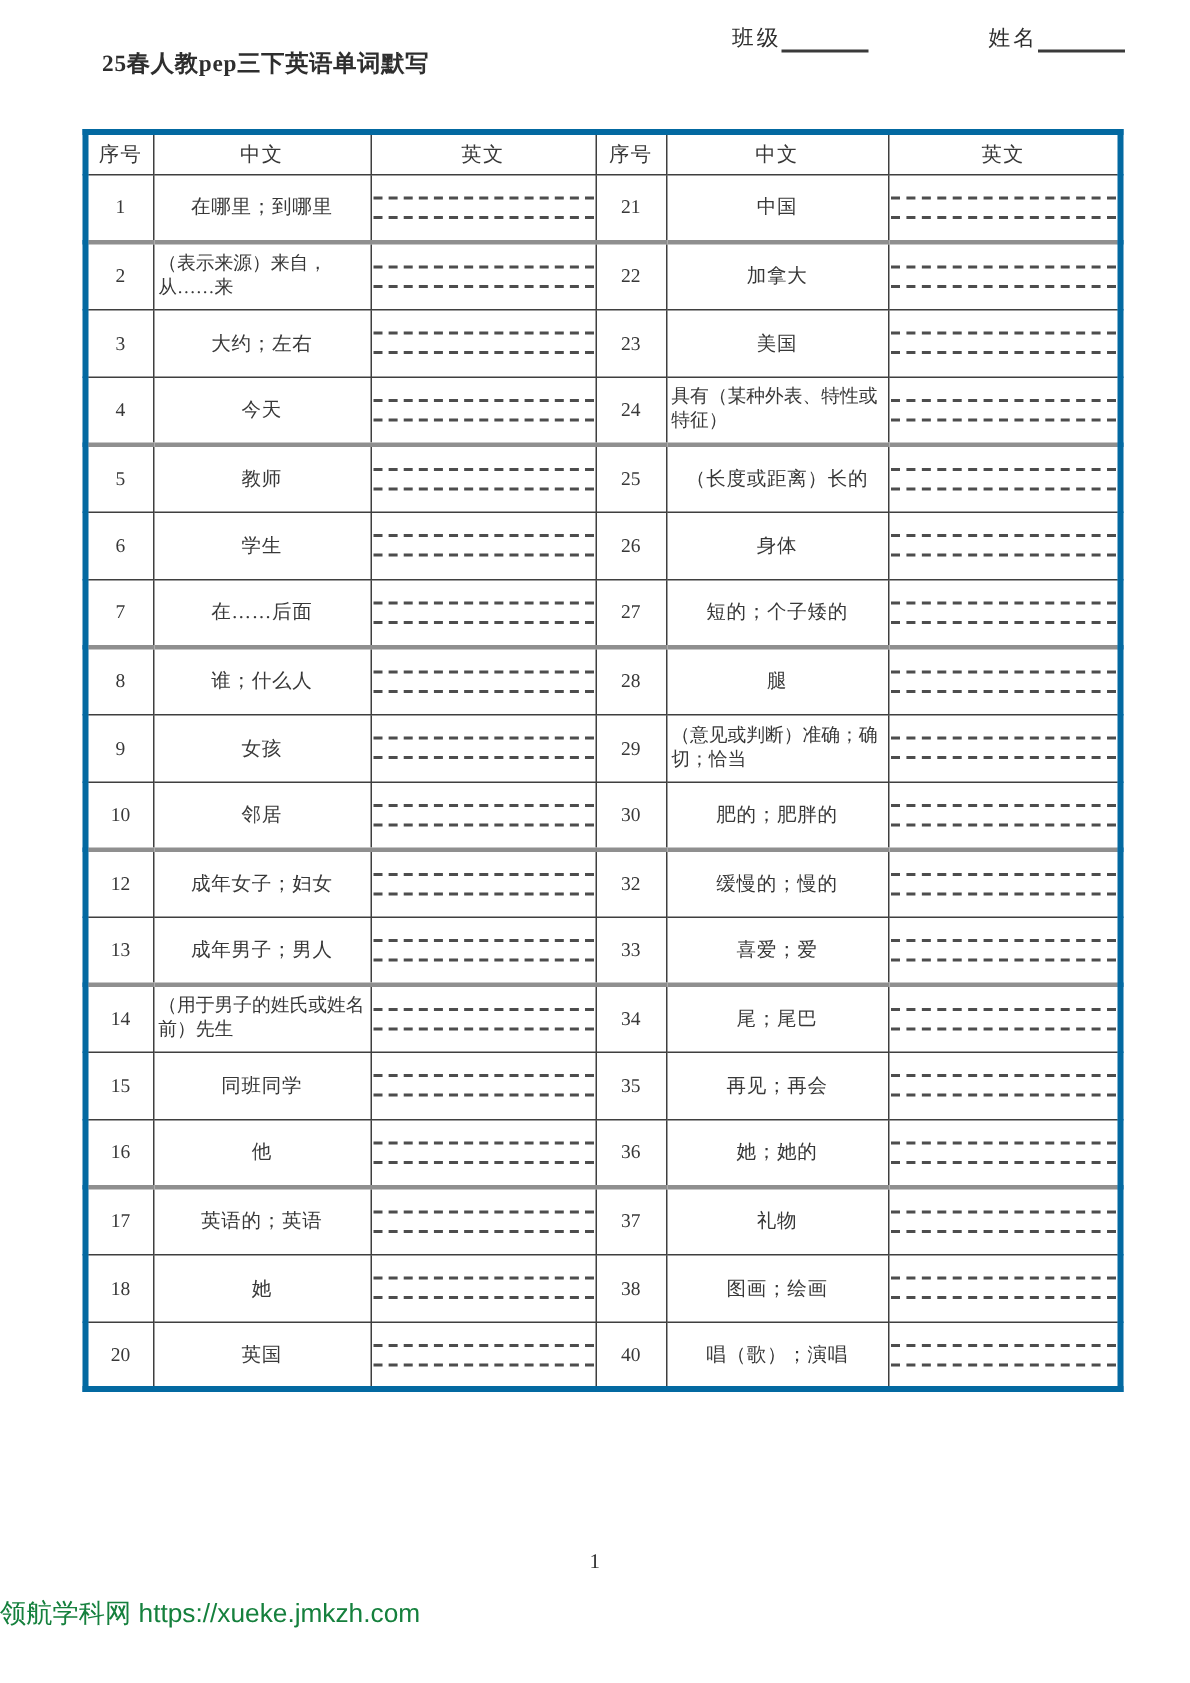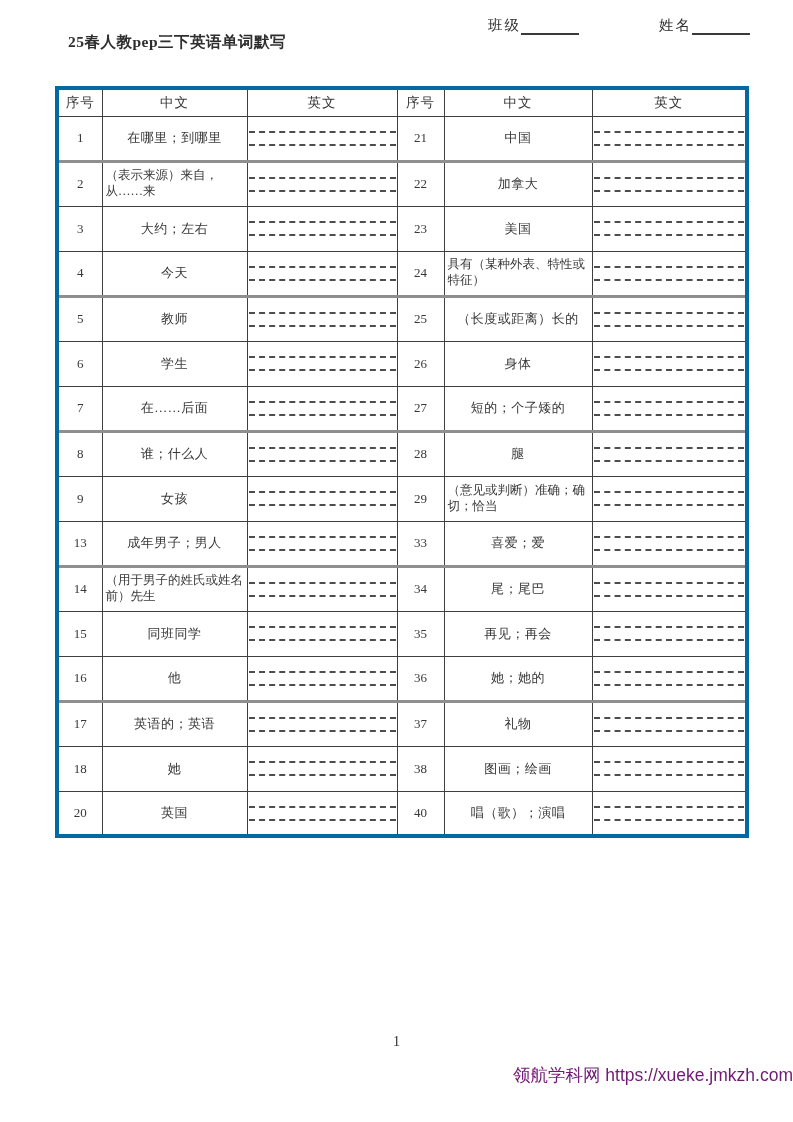--- a/index.html
+++ b/index.html
@@ -93,23 +93,23 @@
     left: 0; right: 0;
     top: 1034px;
     text-align: center;
     font-size: 14px;
     color: #2e2e2e;
   }
   .site-footer {
     position: absolute;
     left: 0; right: 0;
     top: 1063px;
-    text-align: right;
+    text-align: left;
     font-size: 17.5px;
-    color: #701a75;
+    color: #15803d;
     font-family: "Liberation Sans", "DejaVu Sans", sans-serif;
   }
 </style>
 </head>
 <body>
 
 <div class="doc-title">25春人教pep三下英语单词默写</div>
 
 <div class="fields">
   <div class="frow">
@@ -264,20 +264,48 @@
           <div class="wl wl2"></div>
         </td>
         <td class="no">29</td>
         <td class="zh wrap">（意见或判断）准确；确切；恰当</td>
         <td class="en">
           <div class="wl"></div>
           <div class="wl wl2"></div>
         </td>
       </tr>
       <tr class="thick-bottom">
+        <td class="no">10</td>
+        <td class="zh">邻居</td>
+        <td class="en">
+          <div class="wl"></div>
+          <div class="wl wl2"></div>
+        </td>
+        <td class="no">30</td>
+        <td class="zh">肥的；肥胖的</td>
+        <td class="en">
+          <div class="wl"></div>
+          <div class="wl wl2"></div>
+        </td>
+      </tr>
+      <tr>
+        <td class="no">12</td>
+        <td class="zh">成年女子；妇女</td>
+        <td class="en">
+          <div class="wl"></div>
+          <div class="wl wl2"></div>
+        </td>
+        <td class="no">32</td>
+        <td class="zh">缓慢的；慢的</td>
+        <td class="en">
+          <div class="wl"></div>
+          <div class="wl wl2"></div>
+        </td>
+      </tr>
+      <tr class="thick-bottom">
         <td class="no">13</td>
         <td class="zh">成年男子；男人</td>
         <td class="en">
           <div class="wl"></div>
           <div class="wl wl2"></div>
         </td>
         <td class="no">33</td>
         <td class="zh">喜爱；爱</td>
         <td class="en">
           <div class="wl"></div>

